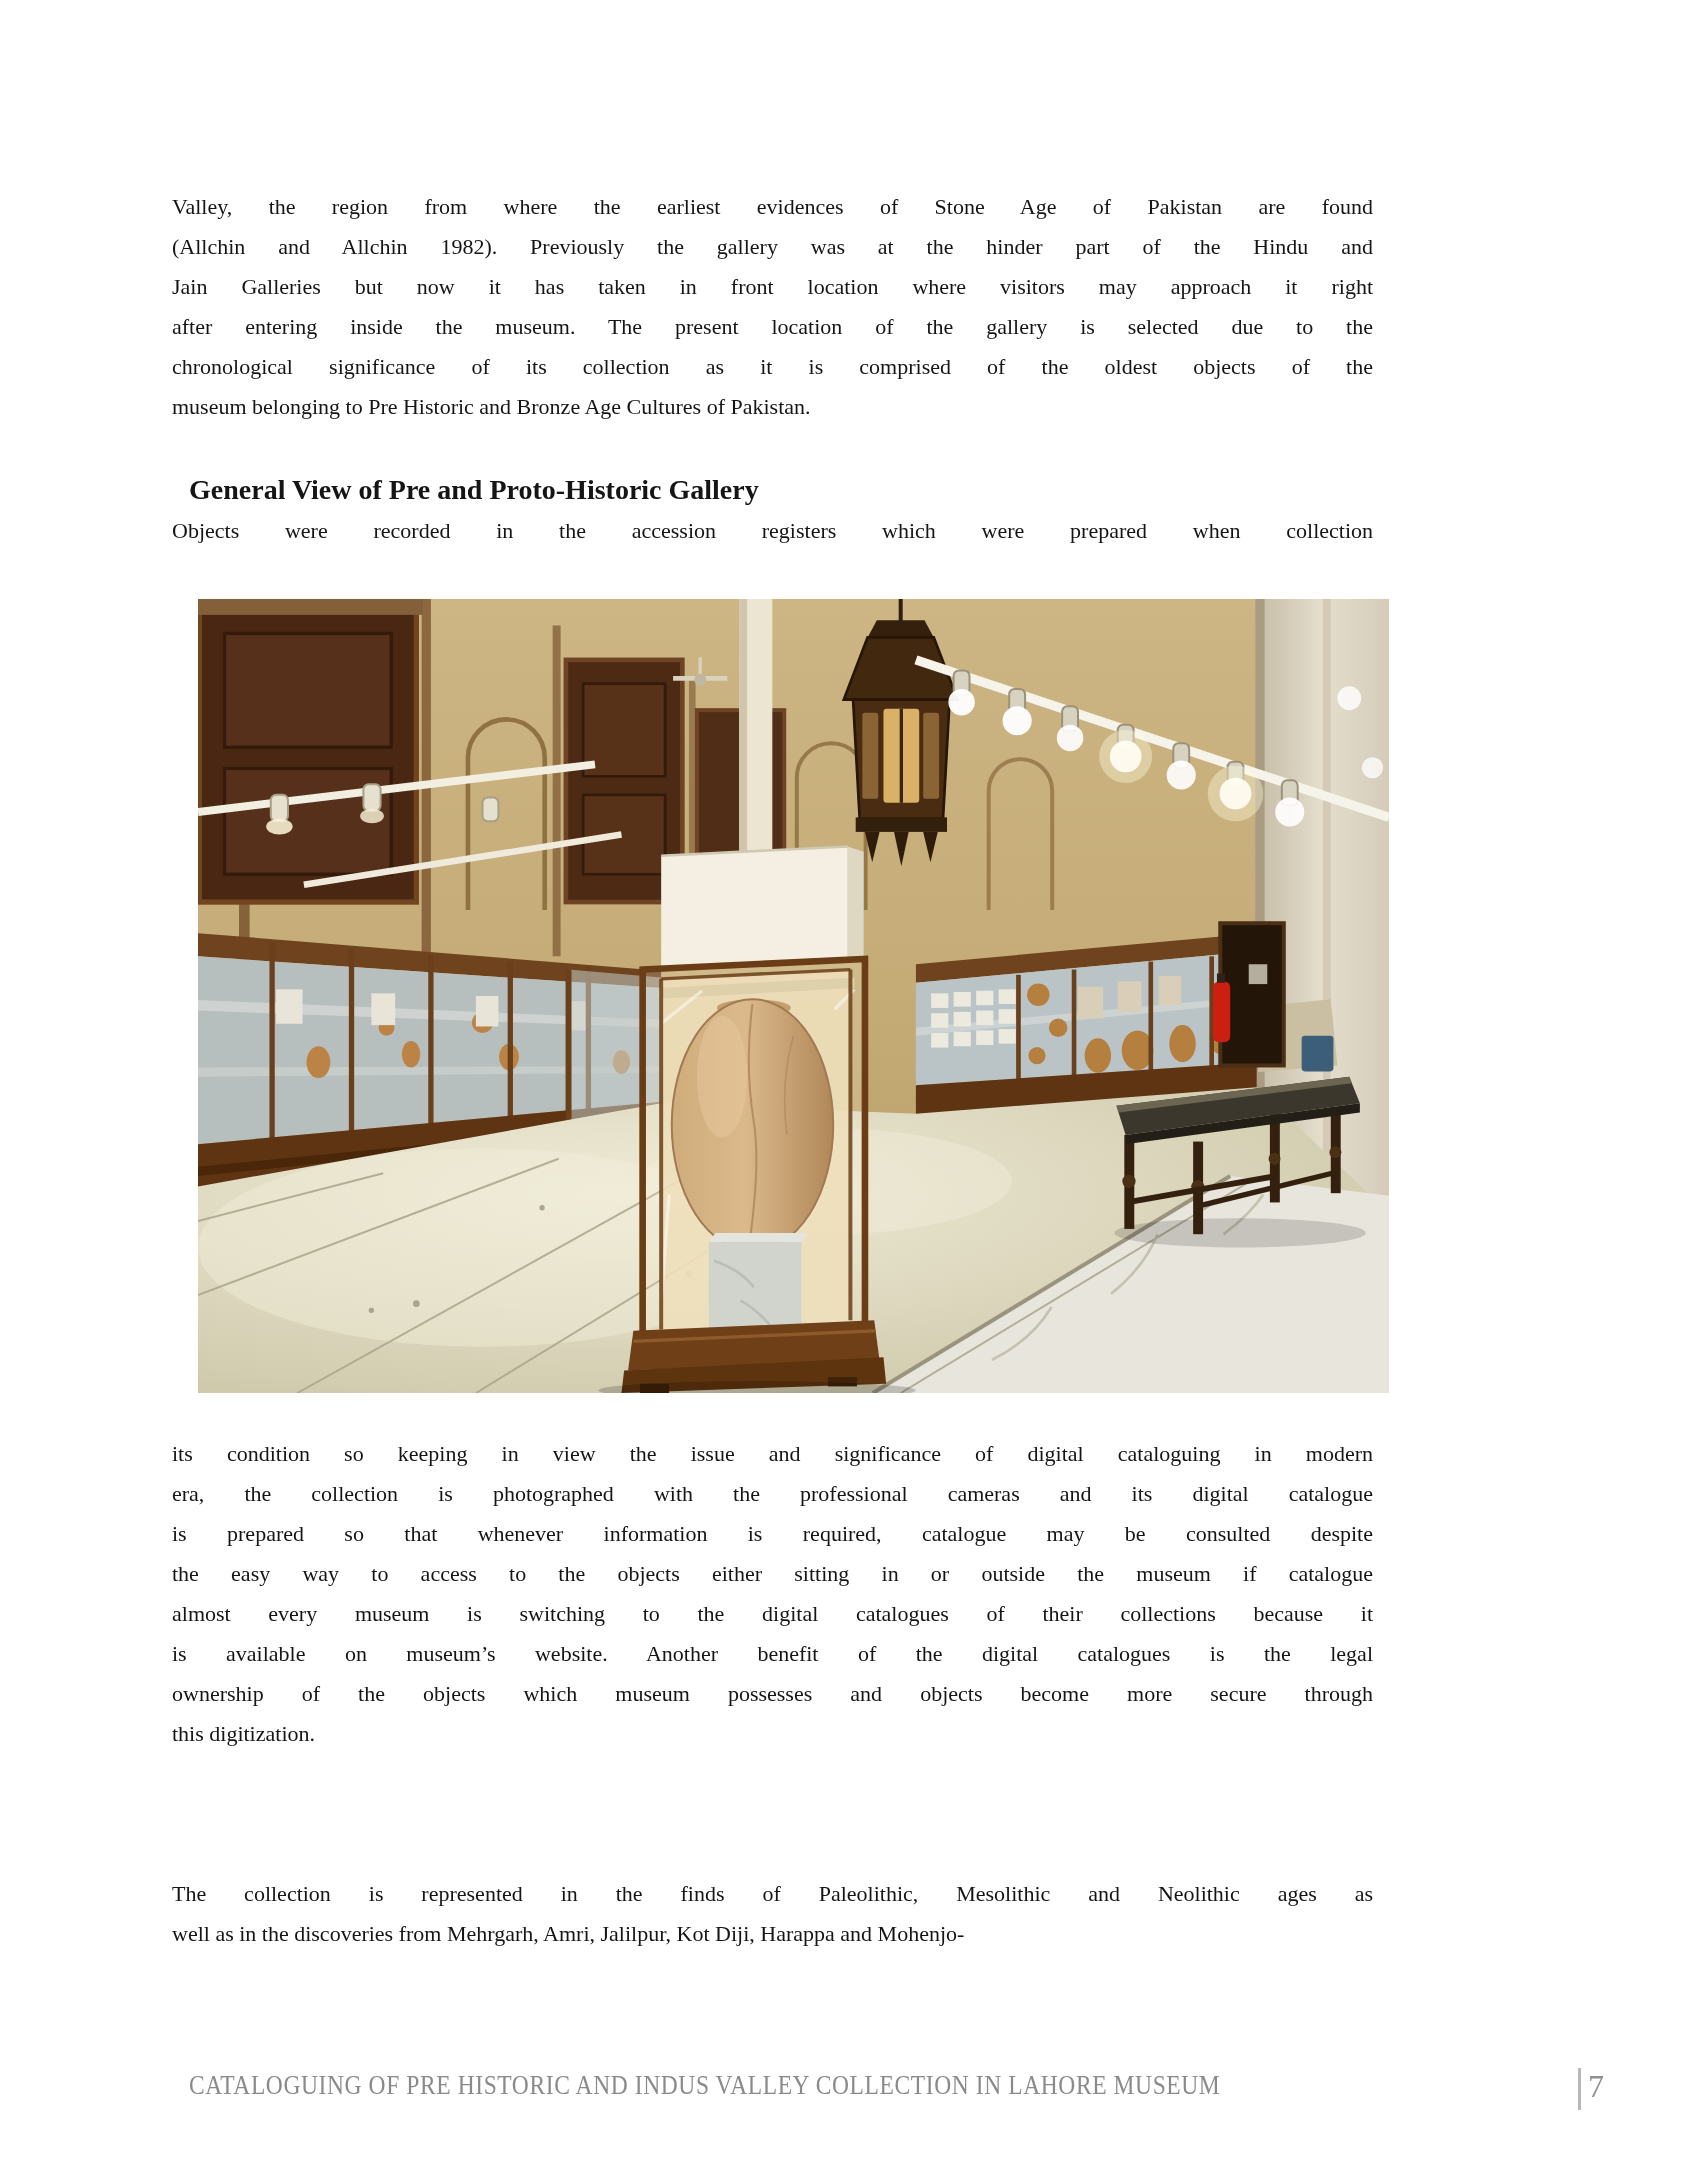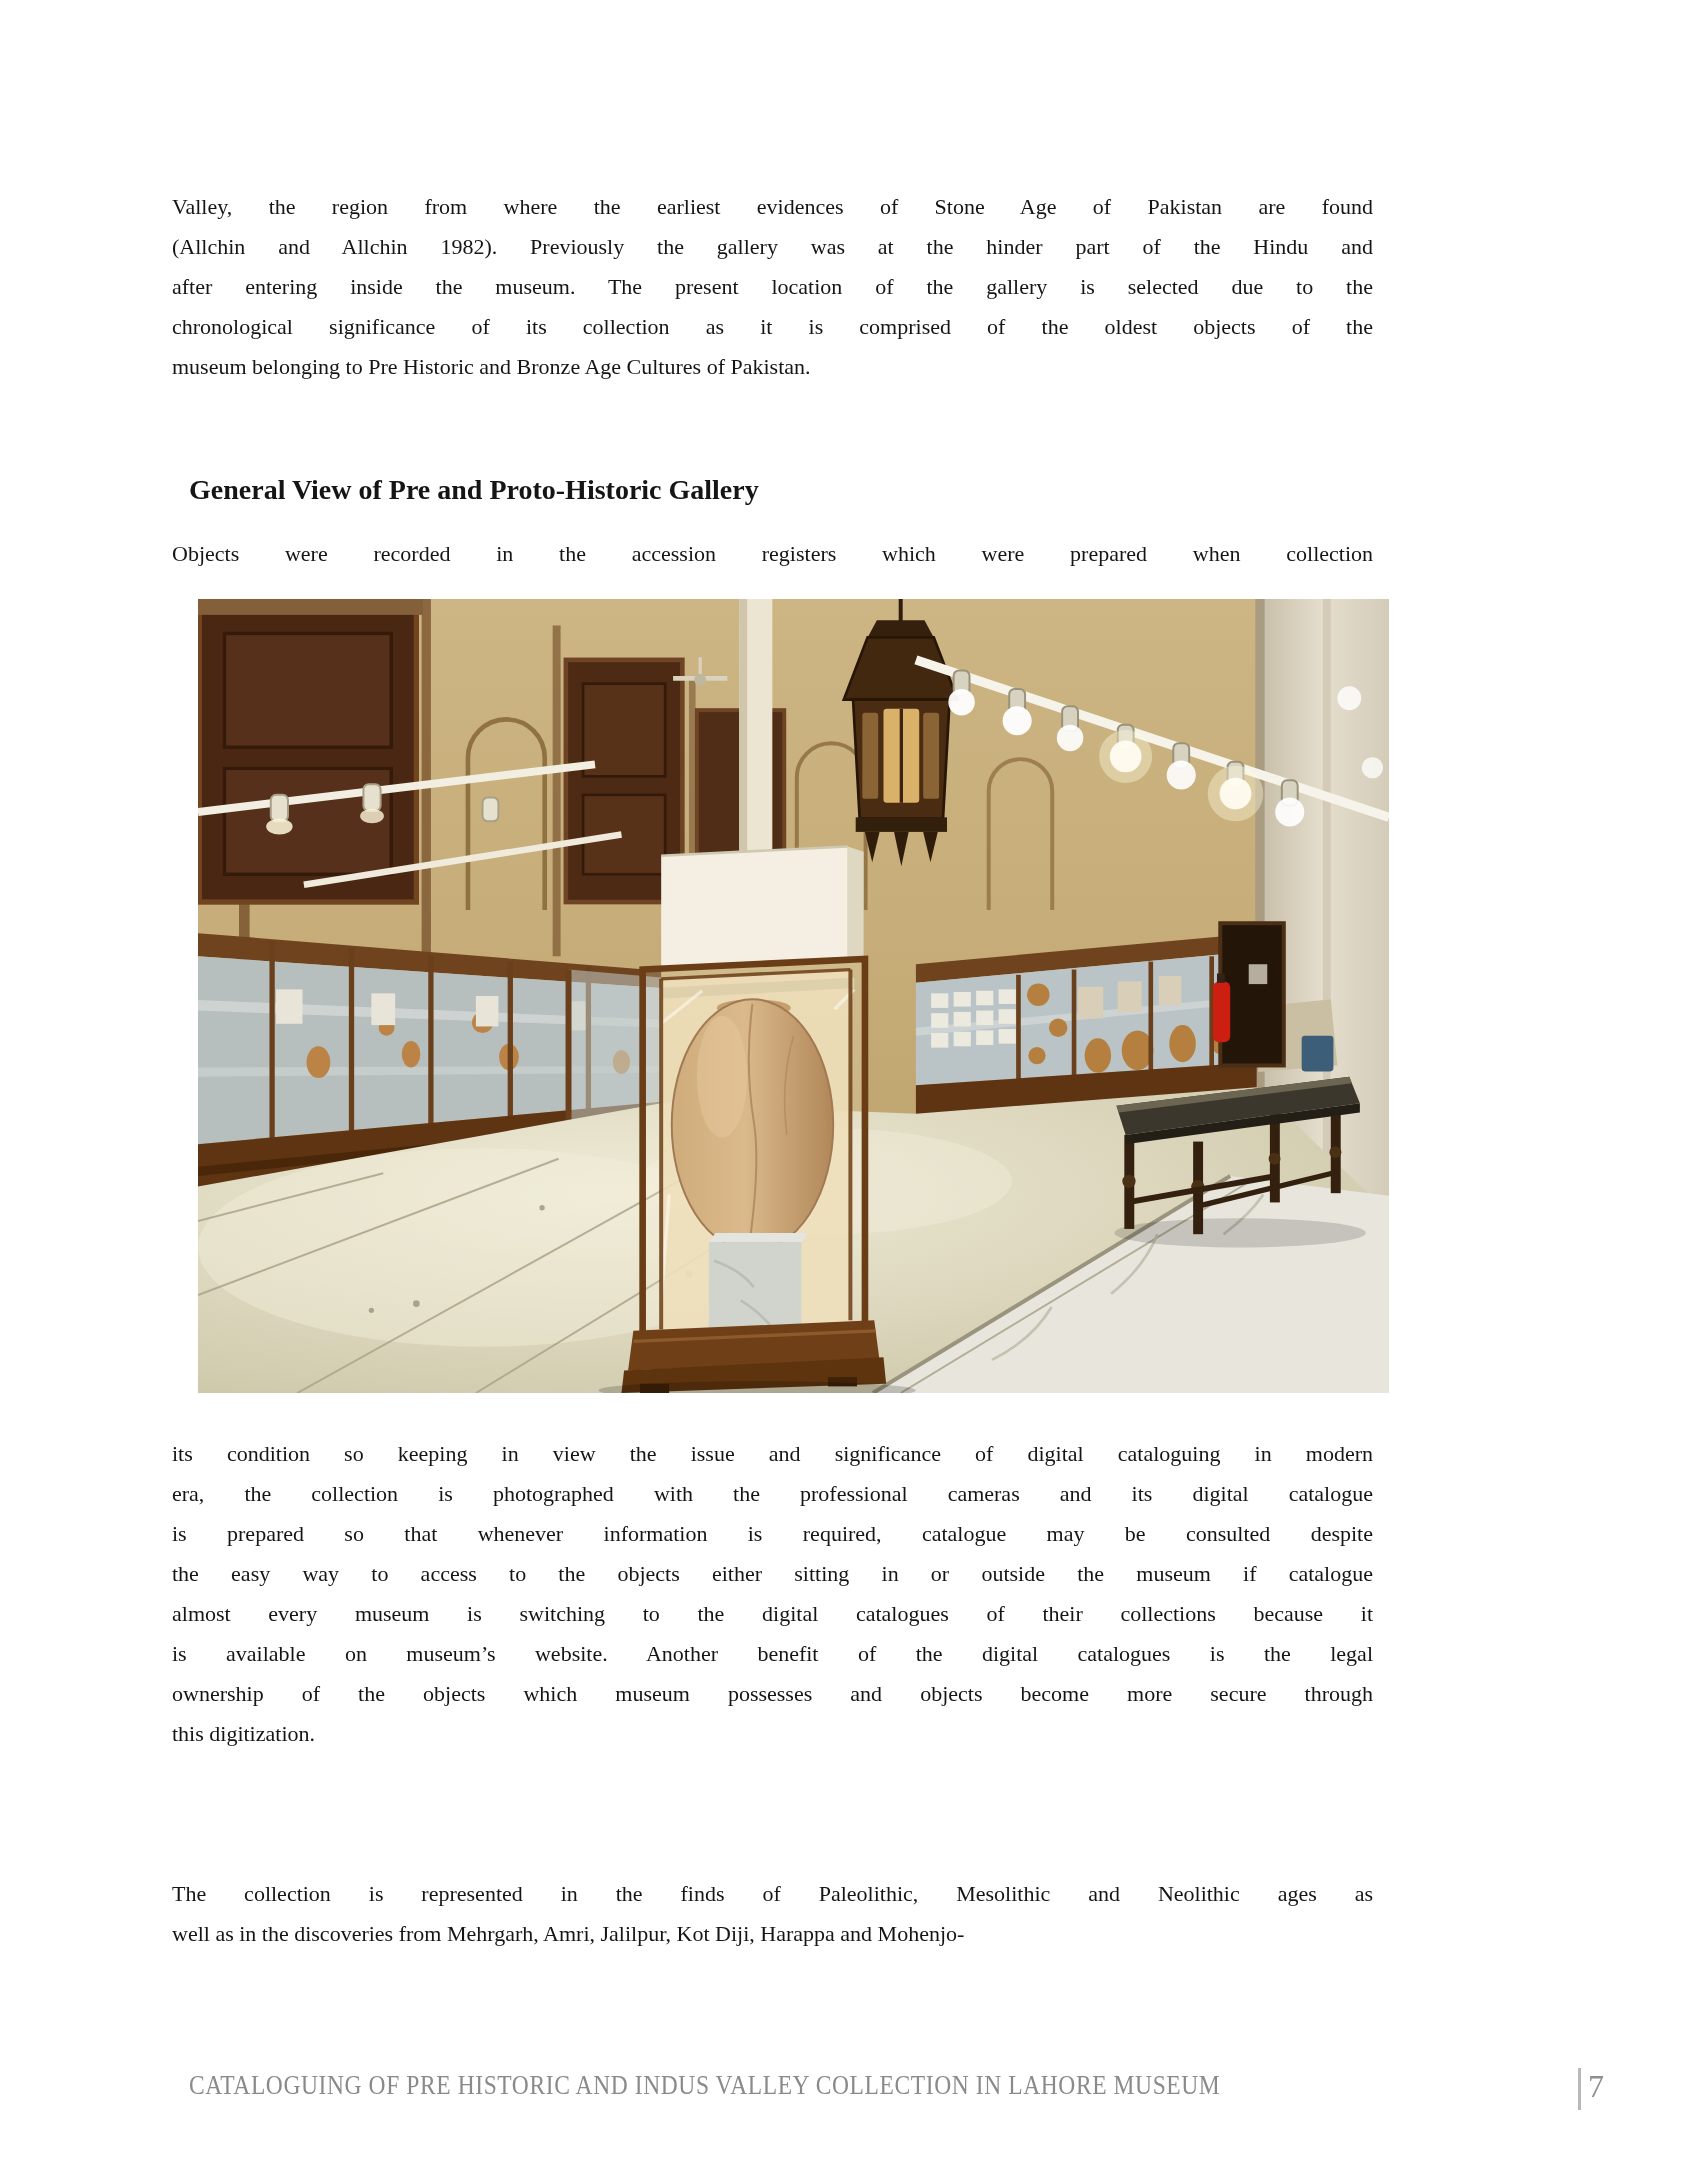--- a/index.html
+++ b/index.html
@@ -47,28 +47,29 @@
   }
 </style>
 </head>
 <body>
 
 <div class="page">
 
   <div class="textblock" style="top:187px;">
       <div class="tline">Valley, the region from where the earliest evidences of Stone Age of Pakistan are found</div>
       <div class="tline">(Allchin and Allchin 1982). Previously the gallery was at the hinder part of the Hindu and</div>
+      <div class="tline">Jain Galleries but now it has taken in front location where visitors may approach it right</div>
       <div class="tline">after entering inside the museum. The present location of the gallery is selected due to the</div>
       <div class="tline">chronological significance of its collection as it is comprised of the oldest objects of the</div>
       <div class="tline tlast">museum belonging to Pre Historic and Bronze Age Cultures of Pakistan.</div>
     </div>
 
   <div class="h-small" style="top:470px;">General View of Pre and Proto-Historic Gallery</div>
 
-  <div class="textblock" style="top:511px;margin-top:23px;">
+  <div class="textblock" style="top:511px;">
       <div class="tline">Objects were recorded in the accession registers which were prepared when collection</div>
     </div>
 
   <div class="figure">
     <svg viewBox="0 0 1800 1200" preserveAspectRatio="none" role="img">
       <defs>
         <linearGradient id="wallGrad" x1="0" y1="0" x2="0" y2="1">
           <stop offset="0" stop-color="#cdb584"></stop>
           <stop offset="0.7" stop-color="#c4ab76"></stop>
           <stop offset="1" stop-color="#bda26c"></stop>

